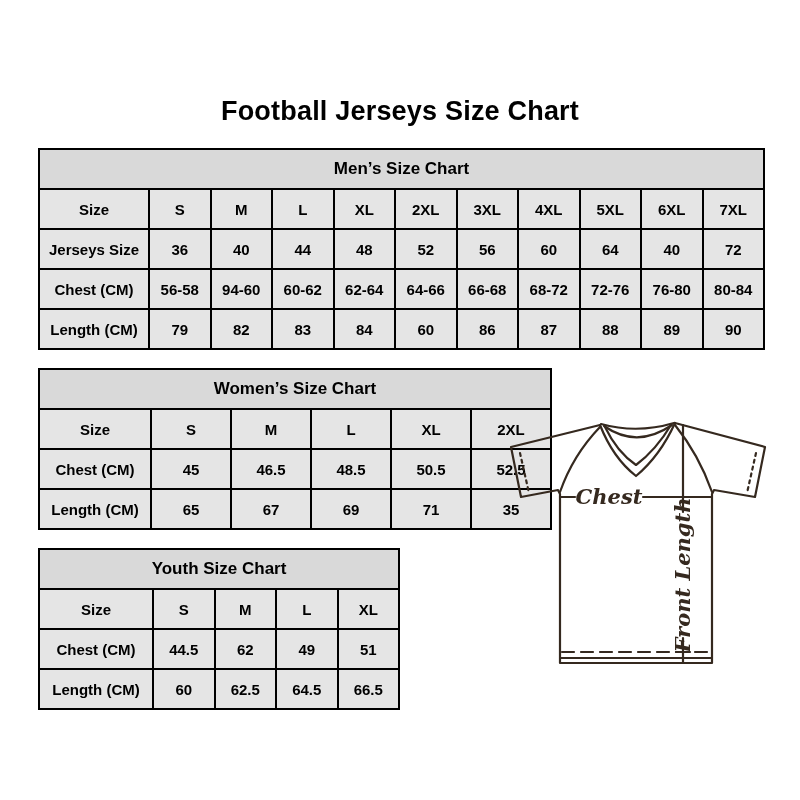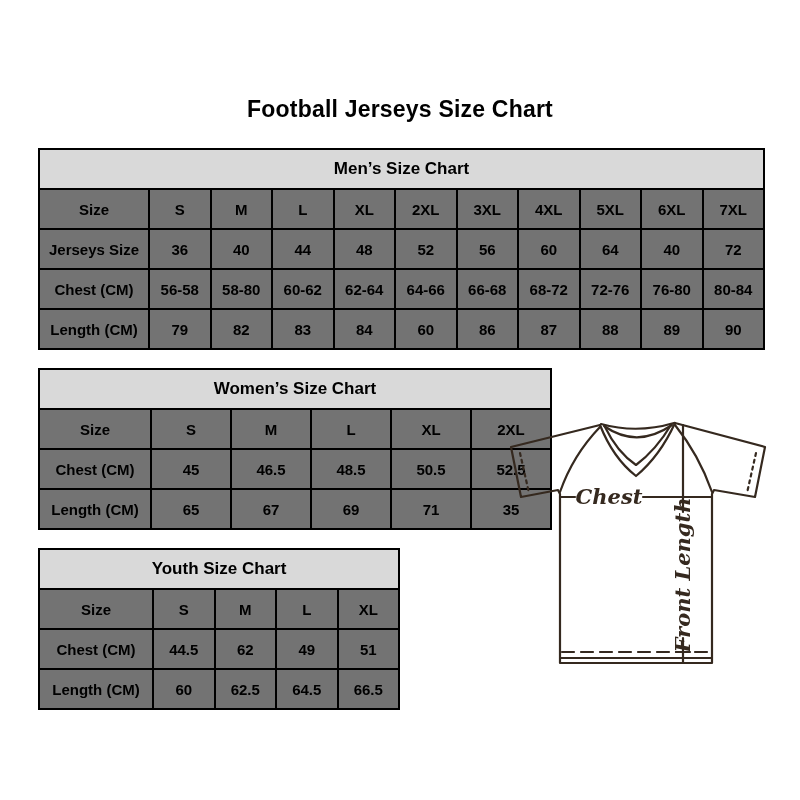--- a/index.html
+++ b/index.html
@@ -2,24 +2,24 @@
 <html style="--header-bg: #d9d9d9; --table-border: #000000;"><head>
 <meta charset="utf-8">
 <style>
   html,body{margin:0;padding:0;}
   body{
     width:800px;height:800px;position:relative;background:#ffffff;
     font-family:"Liberation Sans",sans-serif;color:#000;
   }
   .title{
     position:absolute;top:96px;left:0;width:800px;margin:0;
-    text-align:center;font-size:23px;font-weight:bold;letter-spacing:.2px;
+    text-align:center;font-size:27px;font-weight:bold;letter-spacing:.2px;
   }
   table.size-table{
-    position:absolute;border-collapse:collapse;table-layout:fixed;background:#737373;
+    position:absolute;border-collapse:collapse;table-layout:fixed;background:#e5e5e5;
   }
   .size-table td{
     border:2px solid var(--table-border,#000);
     text-align:center;vertical-align:middle;
     font-weight:bold;font-size:15px;padding:0;height:38px;overflow:hidden;
   }
   .size-table td.hdr{
     background:var(--header-bg,#d9d9d9);
     font-size:17px;
   }
@@ -73,21 +73,21 @@
           <td>52</td>
           <td>56</td>
           <td>60</td>
           <td>64</td>
           <td>40</td>
           <td>72</td>
         </tr>
         <tr>
           <td>Chest (CM)</td>
           <td>56-58</td>
-          <td>58-80</td>
+          <td>94-60</td>
           <td>60-62</td>
           <td>62-64</td>
           <td>64-66</td>
           <td>66-68</td>
           <td>68-72</td>
           <td>72-76</td>
           <td>76-80</td>
           <td>80-84</td>
         </tr>
         <tr>

